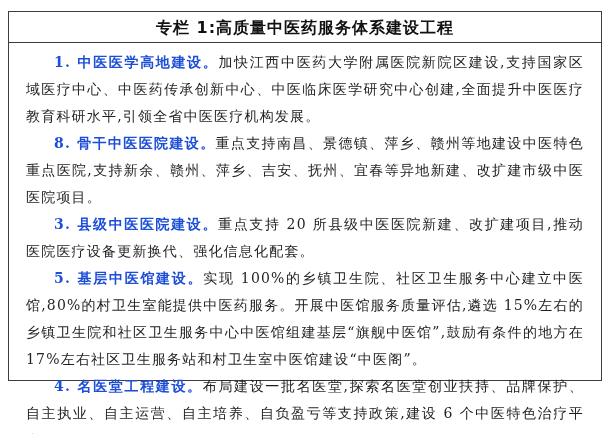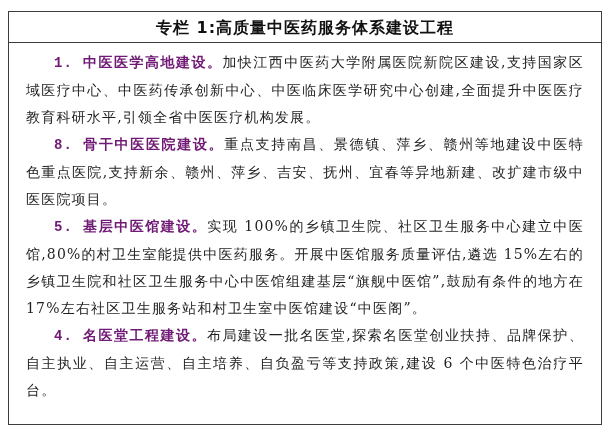--- a/index.html
+++ b/index.html
@@ -14,21 +14,21 @@
     background: #ffffff;
     overflow: hidden;
     color: #1f1f1f;
     font-family: "DejaVu Serif", "Liberation Serif", serif;
   }
   .panel {
     position: absolute;
     left: 8px;
     top: 11px;
     width: 594px;
-    height: 414px;
+    height: 370px;
     box-sizing: border-box;
     border: 1px solid #3c3c3c;
     background: #ffffff;
   }
   .panel-title {
     height: 31px;
     line-height: 31px;
     box-sizing: border-box;
     border-bottom: 1px solid #3c3c3c;
     text-align: center;
@@ -47,30 +47,30 @@
     font-size: 14px;
     line-height: 27px;
     letter-spacing: 1.2px;
     text-align: justify;
     text-justify: inter-character;
     text-indent: 2em;
     color: #1f1f1f;
   }
   .para .lead {
     font-weight: bold;
-    color: #701a75;
-    font-family: Liberation Mono, monospace;
+    color: #1d4ed8;
   }
 </style>
 </head>
 <body>
 
 <div class="page">
   <div class="panel">
     <div class="panel-title">专栏 1:高质量中医药服务体系建设工程</div>
     <div class="panel-body">
       <p class="para"><span class="lead">1. 中医医学高地建设。</span><span>加快江西中医药大学附属医院新院区建设,支持国家区域医疗中心、中医药传承创新中心、中医临床医学研究中心创建,全面提升中医医疗教育科研水平,引领全省中医医疗机构发展。</span></p>
       <p class="para"><span class="lead">8. 骨干中医医院建设。</span><span>重点支持南昌、景德镇、萍乡、赣州等地建设中医特色重点医院,支持新余、赣州、萍乡、吉安、抚州、宜春等异地新建、改扩建市级中医医院项目。</span></p>
+      <p class="para"><span class="lead">3. 县级中医医院建设。</span><span>重点支持 20 所县级中医医院新建、改扩建项目,推动医院医疗设备更新换代、强化信息化配套。</span></p>
       <p class="para"><span class="lead">5. 基层中医馆建设。</span><span>实现 100%的乡镇卫生院、社区卫生服务中心建立中医馆,80%的村卫生室能提供中医药服务。开展中医馆服务质量评估,遴选 15%左右的乡镇卫生院和社区卫生服务中心中医馆组建基层“旗舰中医馆”,鼓励有条件的地方在 17%左右社区卫生服务站和村卫生室中医馆建设“中医阁”。</span></p>
       <p class="para"><span class="lead">4. 名医堂工程建设。</span><span>布局建设一批名医堂,探索名医堂创业扶持、品牌保护、自主执业、自主运营、自主培养、自负盈亏等支持政策,建设 6 个中医特色治疗平台。</span></p>
     </div>
   </div>
 </div>
 
 </body></html>

